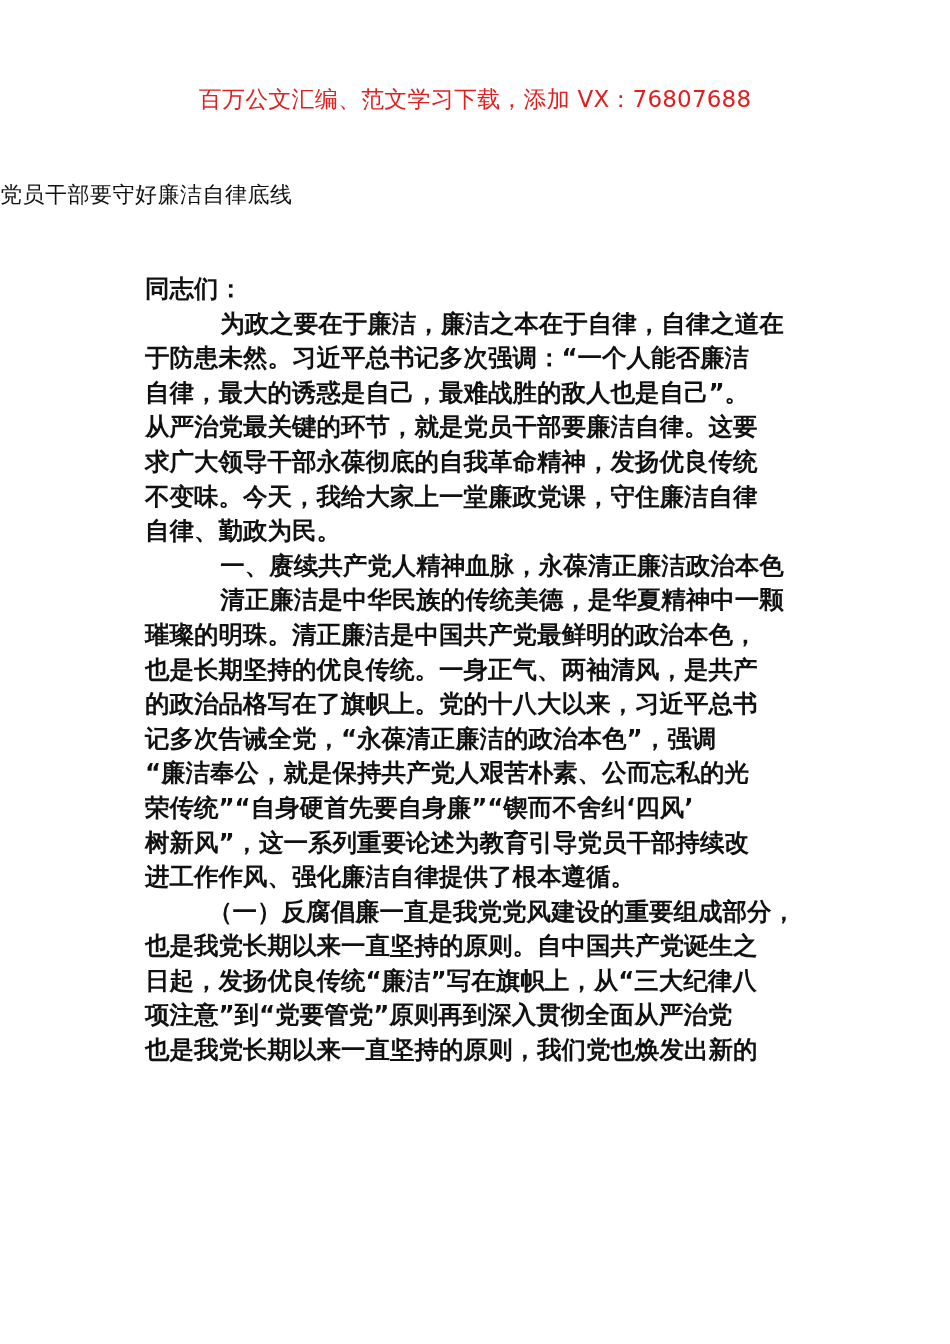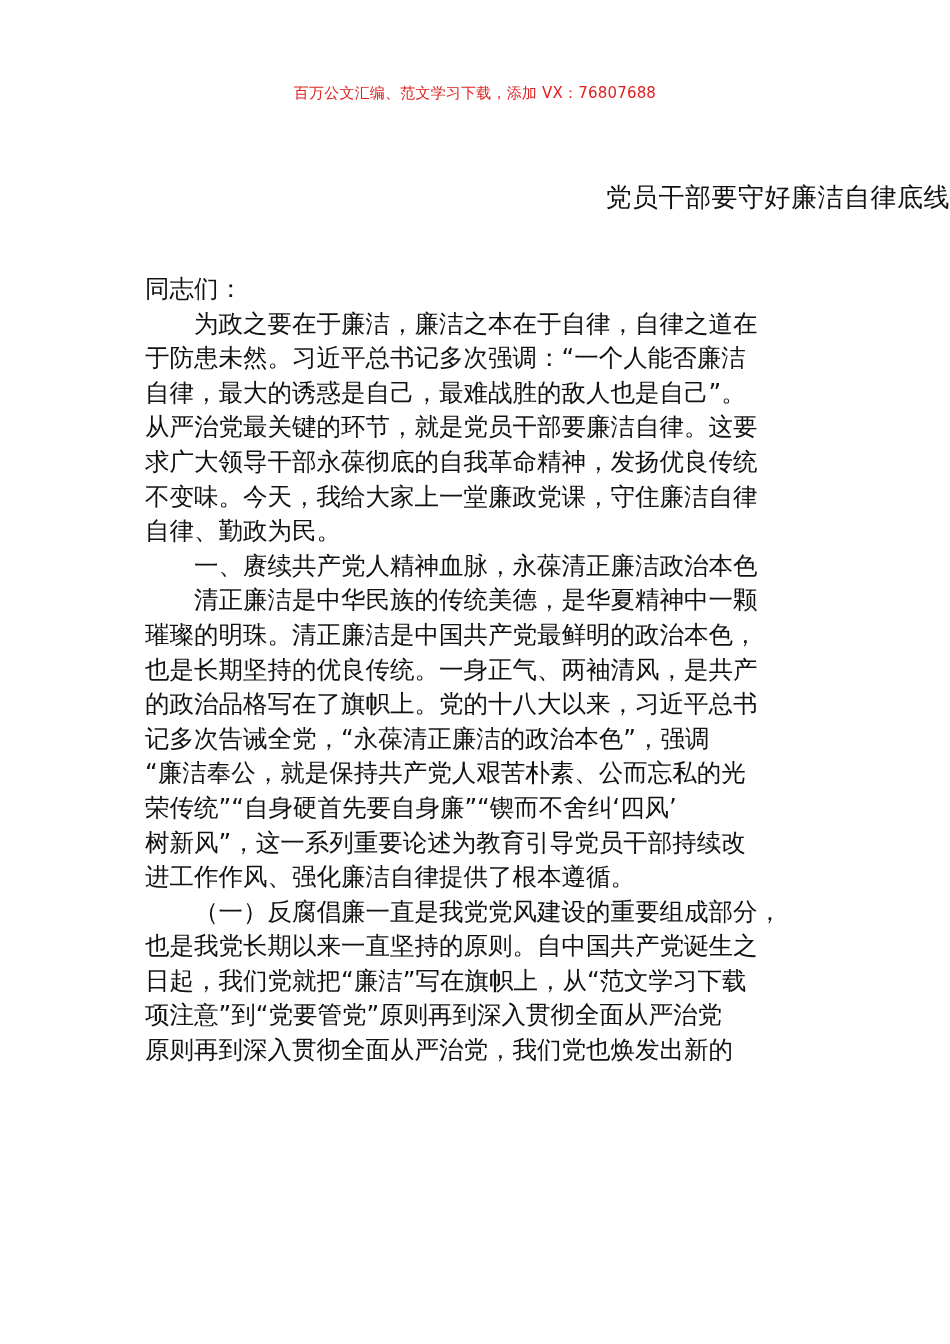--- a/index.html
+++ b/index.html
@@ -1,24 +1,24 @@
 <!DOCTYPE html>
 <html><head>
 <meta charset="utf-8">
 <style>
   html, body { margin: 0; padding: 0; background: #ffffff; }
   body { width: 950px; height: 1344px; position: relative; overflow: hidden;
          font-family: "DejaVu Sans", "Liberation Sans", sans-serif; color: #111111; }
   .header-banner { position: absolute; top: 84px; left: 0; width: 950px; text-align: center;
-         font-size: 15px; color: #e02020; letter-spacing: 0.2px; }
-  .doc-title { position: absolute; top: 180px; left: 0; width: 950px; text-align: right;
-         font-size: 26px; color: #111111; letter-spacing: 0.5px; }
+         font-size: 23px; color: #e02020; letter-spacing: 0.2px; }
+  .doc-title { position: absolute; top: 180px; left: 0; width: 950px; text-align: left;
+         font-size: 22px; color: #111111; letter-spacing: 0.5px; }
   .body-text { position: absolute; top: 272px; left: 145px; width: 665px; }
-  .line { height: 34.6px; line-height: 34.6px; font-size: 24.5px; white-space: nowrap; overflow: visible; }
-  .indent { padding-left: 49px; }
+  .line { height: 34.6px; line-height: 34.6px; font-size: 24.5px; white-space: nowrap; overflow: visible; font-weight: bold; }
+  .indent { padding-left: 49px; text-align: center; }
 </style>
 </head>
 <body>
 
 <div class="header-banner">百万公文汇编、范文学习下载，添加 VX：76807688</div>
 <div class="doc-title">党员干部要守好廉洁自律底线</div>
 
 <div class="body-text" id="body-text">
     <div class="line">同志们：</div>
     <div class="line indent">为政之要在于廉洁，廉洁之本在于自律，自律之道在</div>
@@ -33,16 +33,16 @@
     <div class="line">璀璨的明珠。清正廉洁是中国共产党最鲜明的政治本色，</div>
     <div class="line">也是长期坚持的优良传统。一身正气、两袖清风，是共产</div>
     <div class="line">的政治品格写在了旗帜上。党的十八大以来，习近平总书</div>
     <div class="line">记多次告诫全党，“永葆清正廉洁的政治本色”，强调</div>
     <div class="line">“廉洁奉公，就是保持共产党人艰苦朴素、公而忘私的光</div>
     <div class="line">荣传统”“自身硬首先要自身廉”“锲而不舍纠‘四风’</div>
     <div class="line">树新风”，这一系列重要论述为教育引导党员干部持续改</div>
     <div class="line">进工作作风、强化廉洁自律提供了根本遵循。</div>
     <div class="line indent">（一）反腐倡廉一直是我党党风建设的重要组成部分，</div>
     <div class="line">也是我党长期以来一直坚持的原则。自中国共产党诞生之</div>
-    <div class="line">日起，我们党就把“廉洁”写在旗帜上，从“范文学习下载</div>
+    <div class="line">日起，发扬优良传统“廉洁”写在旗帜上，从“三大纪律八</div>
     <div class="line">项注意”到“党要管党”原则再到深入贯彻全面从严治党</div>
-    <div class="line">原则再到深入贯彻全面从严治党，我们党也焕发出新的</div>
+    <div class="line">也是我党长期以来一直坚持的原则，我们党也焕发出新的</div>
   </div>
 
 </body></html>

